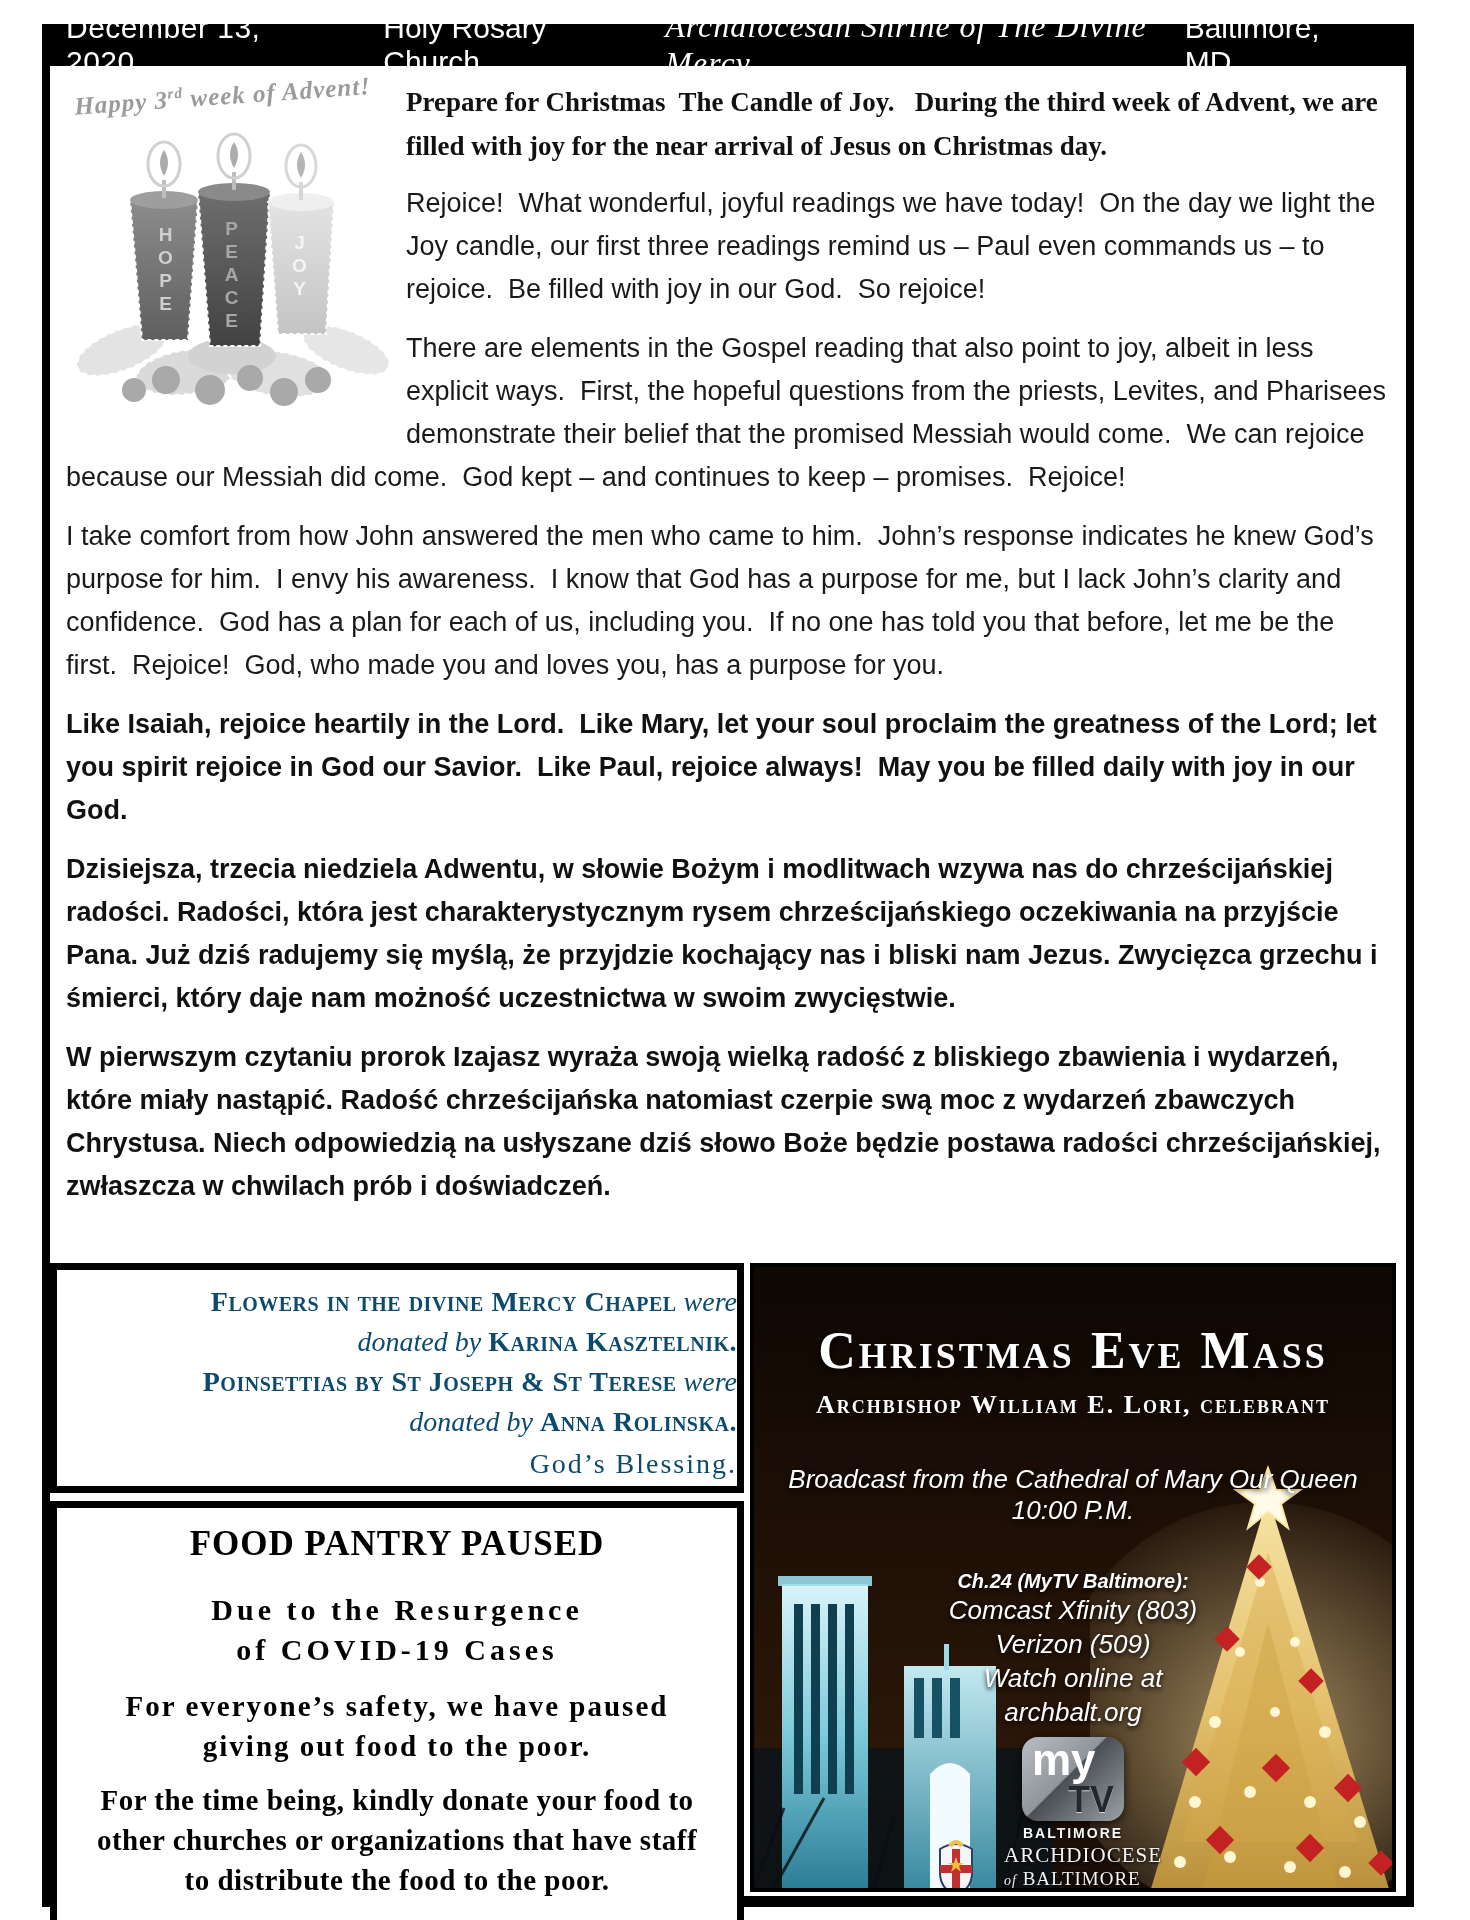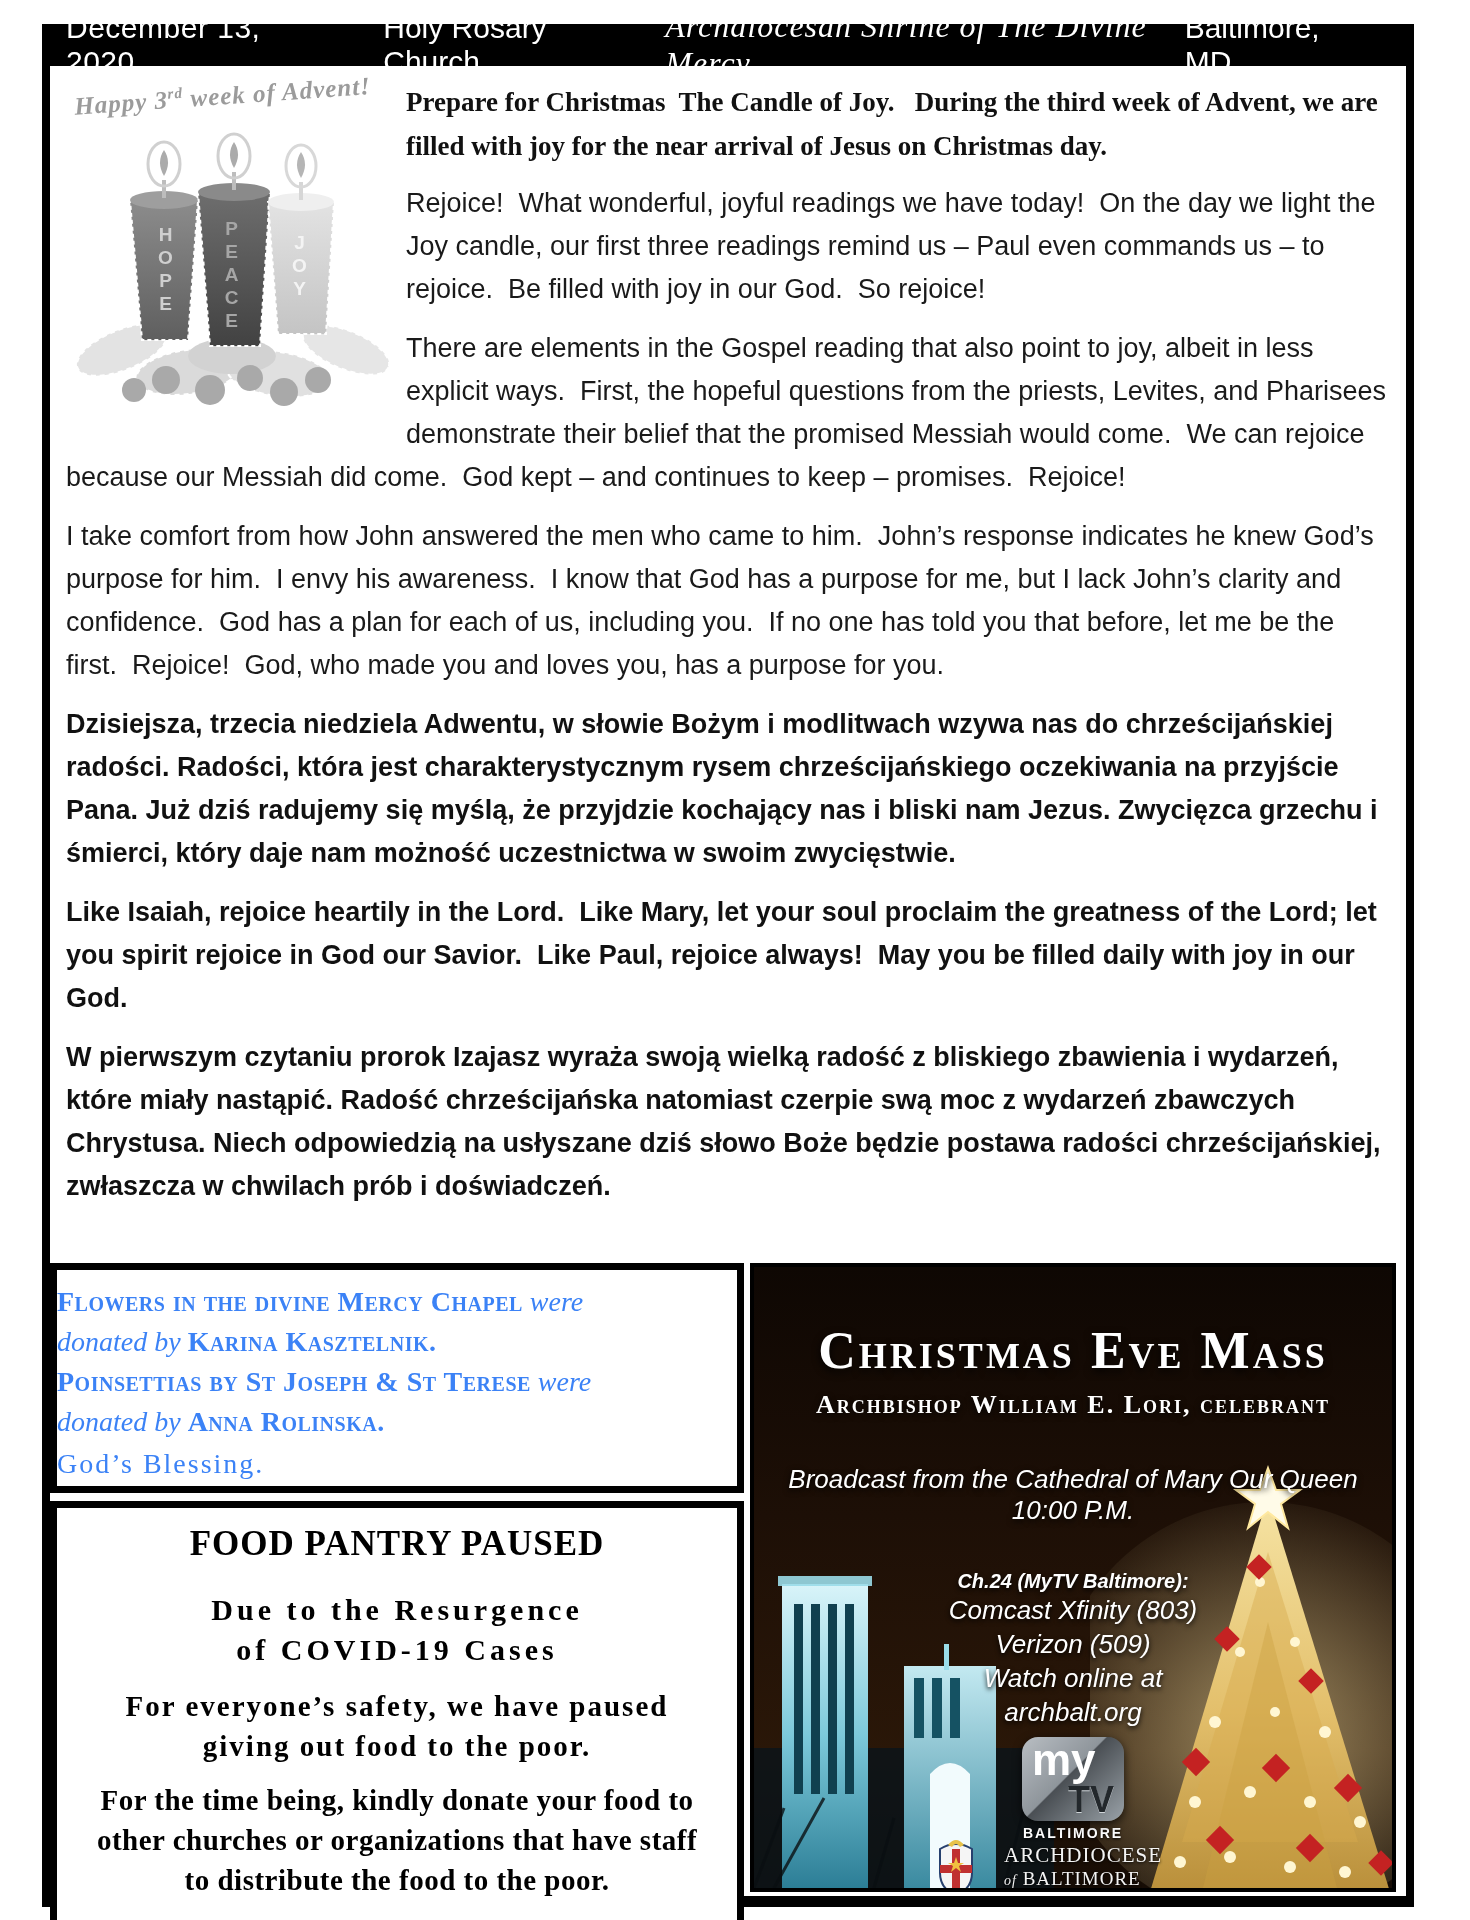--- a/index.html
+++ b/index.html
@@ -36,21 +36,21 @@
   .article p { white-space:pre-wrap; }
   .p-lead { font-family:"Liberation Serif",serif; font-weight:bold; font-size:27px; line-height:44px;
             margin-bottom:14px; }
   .p-sans { font-size:27px; line-height:43px; margin-bottom:16px; color:#1a1a1a; }
   .p-bold { font-size:27px; line-height:43px; margin-bottom:16px; font-weight:bold; color:#111; }
 
   
   .bottom { position:absolute; left:50px; top:1263px; width:1356px; height:629px; }
   .leftcol { position:absolute; left:0; top:0; width:694px; height:629px; }
   .flowers { position:absolute; left:0; top:0; width:694px; height:230px; border:7px solid #000;
-             background:#fff; text-align:left; font-family:"Liberation Serif",serif; color:#3b82f6;
+             background:#fff; text-align:right; font-family:"Liberation Serif",serif; color:#0c4a6e;
              padding-top:12px; }
   .flowers .line { font-size:28px; line-height:40px; }
   .caps { font-variant:small-caps; font-weight:bold; letter-spacing:.5px; }
   .ital { font-style:italic; }
   .blessing { font-size:29px; letter-spacing:2px; margin-top:2px; }
 
   .pantry { position:absolute; left:0; top:238px; width:694px; height:494px; border:7px solid #000;
             background:#fff; text-align:center; font-family:"Liberation Serif",serif; color:#000; }
   .pantry .title { font-size:35px; font-weight:bold; letter-spacing:1px; margin-top:16px; }
   .pantry .sub { font-size:30px; font-weight:bold; letter-spacing:4px; line-height:40px; margin-top:26px;
@@ -179,22 +179,22 @@
         <div class="vlabel hope">HOPE</div>
         <div class="vlabel peace">PEACE</div>
         <div class="vlabel joy">JOY</div>
       </div>
     </div>
 
     <p class="p-lead">Prepare for Christmas  The Candle of Joy.   During the third week of Advent, we are filled with joy for the near arrival of Jesus on Christmas day.</p>
     <p class="p-sans">Rejoice!  What wonderful, joyful readings we have today!  On the day we light the Joy candle, our first three readings remind us – Paul even commands us – to rejoice.  Be filled with joy in our God.  So rejoice!</p>
     <p class="p-sans">There are elements in the Gospel reading that also point to joy, albeit in less explicit ways.  First, the hopeful questions from the priests, Levites, and Pharisees demonstrate their belief that the promised Messiah would come.  We can rejoice because our Messiah did come.  God kept – and continues to keep – promises.  Rejoice!</p>
     <p class="p-sans">I take comfort from how John answered the men who came to him.  John’s response indicates he knew God’s purpose for him.  I envy his awareness.  I know that God has a purpose for me, but I lack John’s clarity and confidence.  God has a plan for each of us, including you.  If no one has told you that before, let me be the first.  Rejoice!  God, who made you and loves you, has a purpose for you.</p>
+    <p class="p-bold">Like Isaiah, rejoice heartily in the Lord.  Like Mary, let your soul proclaim the greatness of the Lord; let you spirit rejoice in God our Savior.  Like Paul, rejoice always!  May you be filled daily with joy in our God.</p>
     <p class="p-bold">Dzisiejsza, trzecia niedziela Adwentu, w słowie Bożym i modlitwach wzywa nas do chrześcijańskiej radości. Radości, która jest charakterystycznym rysem chrześcijańskiego oczekiwania na przyjście Pana. Już dziś radujemy się myślą, że przyjdzie kochający nas i bliski nam Jezus. Zwycięzca grzechu i śmierci, który daje nam możność uczestnictwa w swoim zwycięstwie.</p>
-    <p class="p-bold">Like Isaiah, rejoice heartily in the Lord.  Like Mary, let your soul proclaim the greatness of the Lord; let you spirit rejoice in God our Savior.  Like Paul, rejoice always!  May you be filled daily with joy in our God.</p>
     <p class="p-bold">W pierwszym czytaniu prorok Izajasz wyraża swoją wielką radość z bliskiego zbawienia i wydarzeń, które miały nastąpić. Radość chrześcijańska natomiast czerpie swą moc z wydarzeń zbawczych Chrystusa. Niech odpowiedzią na usłyszane dziś słowo Boże będzie postawa radości chrześcijańskiej, zwłaszcza w chwilach prób i doświadczeń.</p>
   </div>
 
   <div class="bottom">
     <div class="leftcol">
 
       <div class="flowers">
         <div class="line">
           <span class="caps">Flowers in the  divine Mercy Chapel</span><span class="ital"> were</span>
         </div>

